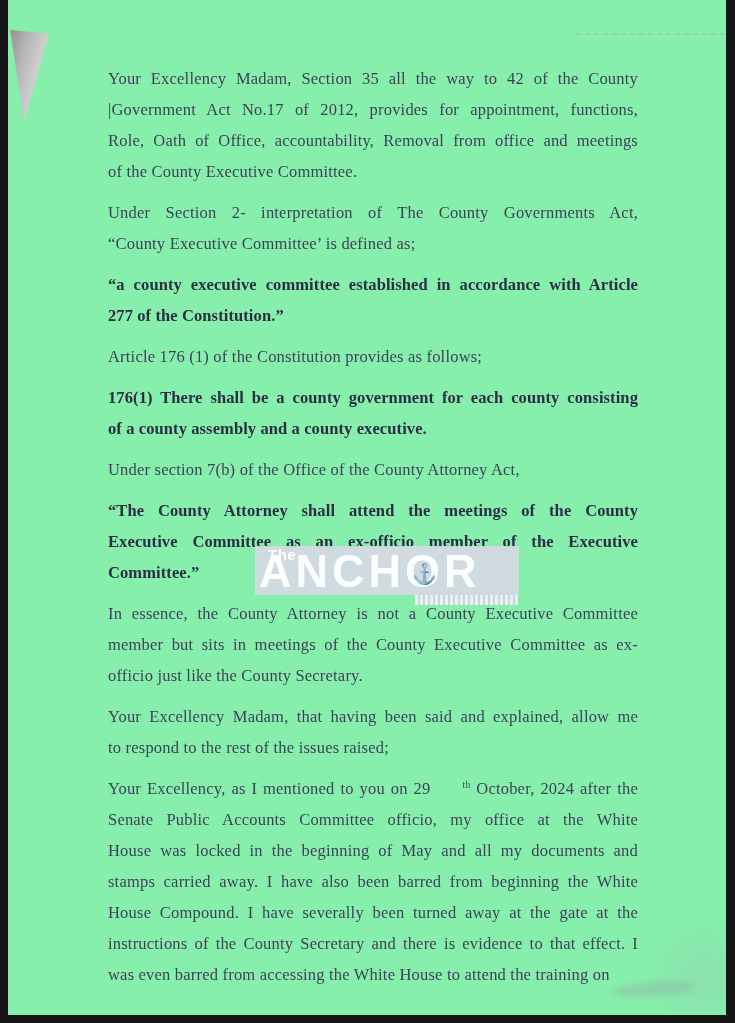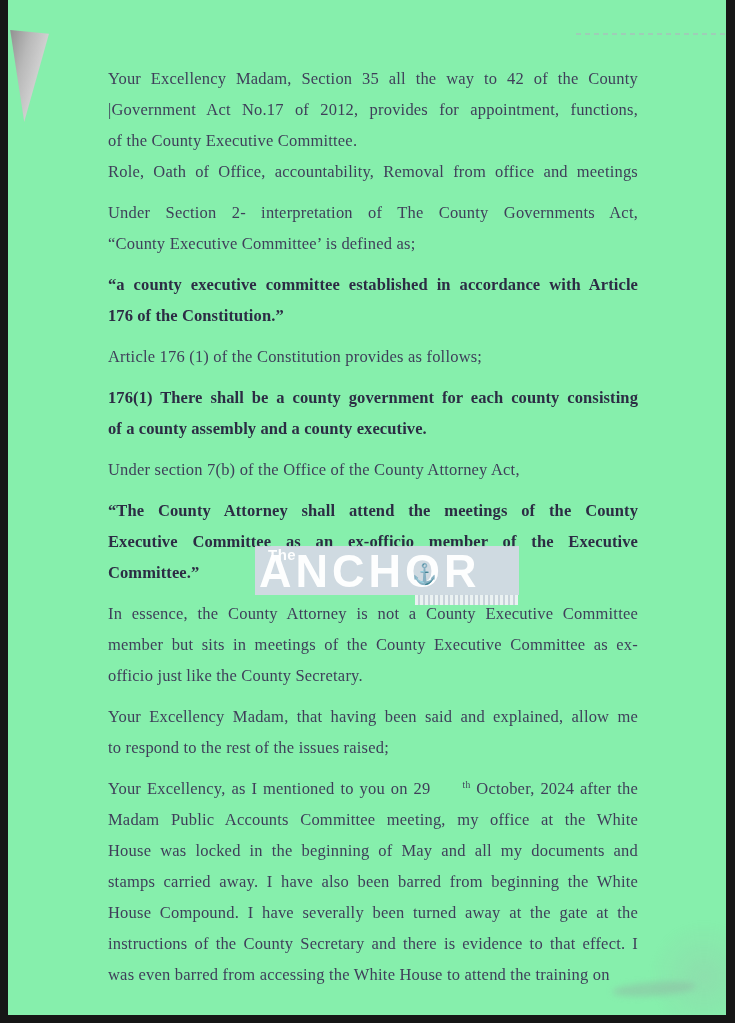--- a/index.html
+++ b/index.html
@@ -104,30 +104,30 @@
 
   <div id="fold"></div>
   <div id="artifact-line"></div>
   <div id="smudge-2" class="smudge"></div>
   <div id="smudge-1" class="smudge"></div>
 
   <div id="doc">
     <div class="para normal">
         <div class="line">Your Excellency Madam, Section 35 all the way to 42 of the County</div>
         <div class="line">|Government Act No.17 of 2012, provides for appointment, functions,</div>
+        <div class="line">Role, Oath of Office, accountability, Removal from office and meetings</div>
         <div class="line last">of the County Executive Committee.</div>
-        <div class="line">Role, Oath of Office, accountability, Removal from office and meetings</div>
       </div>
     <div class="para normal">
         <div class="line">Under Section 2- interpretation of The County Governments Act,</div>
         <div class="line last">“County Executive Committee’ is defined as;</div>
       </div>
     <div class="para bold">
         <div class="line">“a county executive committee established in accordance with Article</div>
-        <div class="line last">176 of the Constitution.”</div>
+        <div class="line last">277 of the Constitution.”</div>
       </div>
     <div class="para normal">
         <div class="line last">Article 176 (1) of the Constitution provides as follows;</div>
       </div>
     <div class="para bold">
         <div class="line">176(1) There shall be a county government for each county consisting</div>
         <div class="line last">of a county assembly and a county executive.</div>
       </div>
     <div class="para normal">
         <div class="line last">Under section 7(b) of the Office of the County Attorney Act,</div>
@@ -141,21 +141,21 @@
         <div class="line">In essence, the County Attorney is not a County Executive Committee</div>
         <div class="line">member but sits in meetings of the County Executive Committee as ex-</div>
         <div class="line last">officio just like the County Secretary.</div>
       </div>
     <div class="para normal">
         <div class="line">Your Excellency Madam, that having been said and explained, allow me</div>
         <div class="line last">to respond to the rest of the issues raised;</div>
       </div>
     <div class="para normal">
         <div class="line"><span>Your Excellency, as I mentioned to you on 29</span><sup>th</sup><span> October, 2024 after the</span></div>
-        <div class="line">Madam Public Accounts Committee meeting, my office at the White</div>
+        <div class="line">Senate Public Accounts Committee officio, my office at the White</div>
         <div class="line">House was locked in the beginning of May and all my documents and</div>
         <div class="line">stamps carried away. I have also been barred from beginning the White</div>
         <div class="line">House Compound. I have severally been turned away at the gate at the</div>
         <div class="line">instructions of the County Secretary and there is evidence to that effect. I</div>
         <div class="line last">was even barred from accessing the White House to attend the training on</div>
       </div>
   </div>
 
   <div id="watermark">
     <span id="wm-the">The</span>

